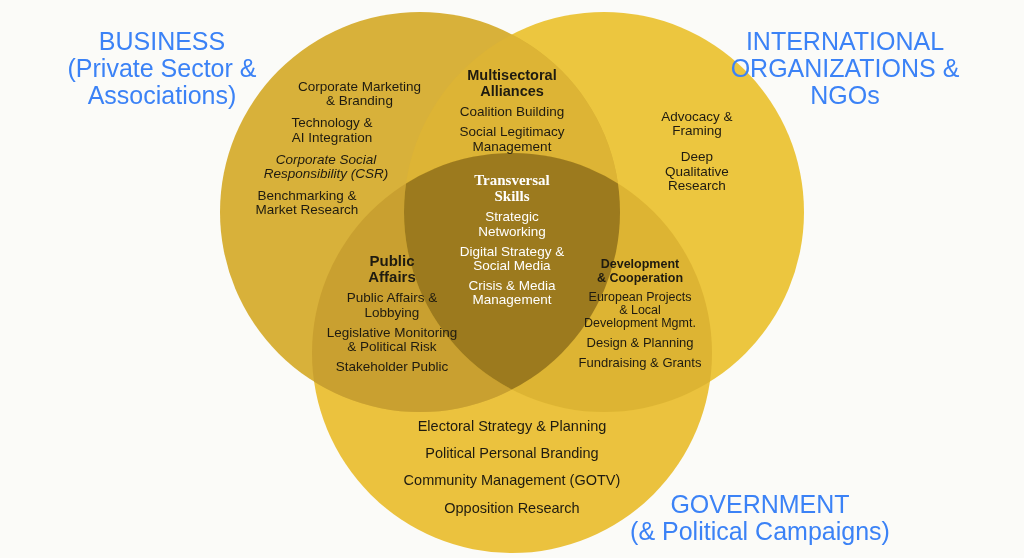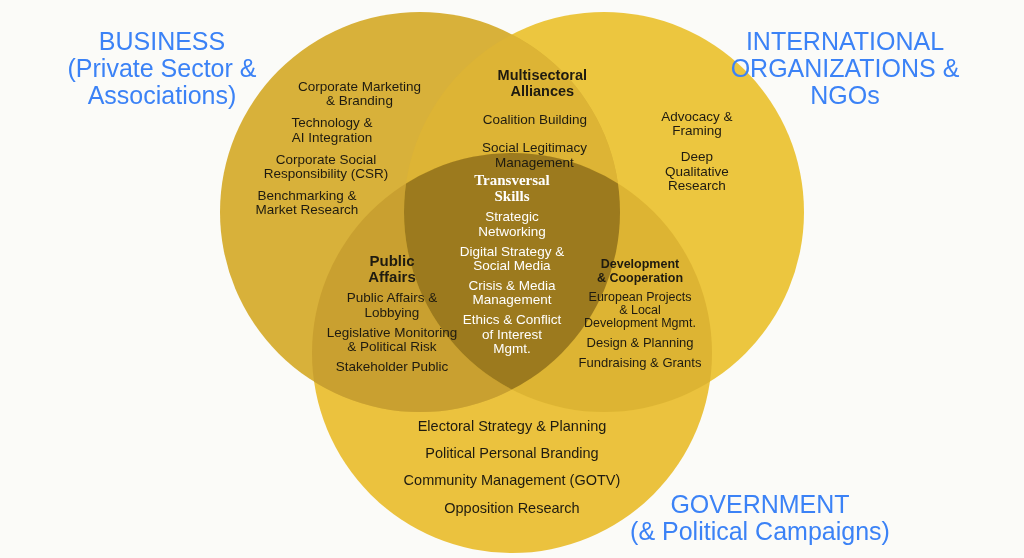--- a/index.html
+++ b/index.html
@@ -63,27 +63,27 @@
 ORGANIZATIONS &amp;
 NGOs</div>
 <div class="lbl big" style="left:630px; top:491px; width:260px;">GOVERNMENT
 (&amp; Political Campaigns)</div>
 
 <div class="region" style="left:232px; top:80px; width:200px; gap:8px;">
   <div class="lbl item" style="position:static; margin-left:55px;">Corporate Marketing
 &amp; Branding</div>
   <div class="lbl item" style="position:static; margin-left:0px;">Technology &amp;
 AI Integration</div>
-  <div class="lbl item" style="position:static; margin-left:-12px;">Corporate Social
+  <div class="lbl item" style="position:static; margin-left:-12px;font-style:italic;">Corporate Social
 Responsibility (CSR)</div>
   <div class="lbl item" style="position:static; margin-left:-50px;">Benchmarking &amp;
 Market Research</div>
 </div>
 
-<div class="region" style="left:437px; top:68px; width:150px; gap:14px;align-items:flex-end;">
+<div class="region" style="left:437px; top:68px; width:150px; gap:6px;">
   <div class="lbl hdr" style="position:static;">Multisectoral
 Alliances</div>
   <div class="lbl item" style="position:static;">Coalition Building</div>
   <div class="lbl item" style="position:static;">Social Legitimacy
 Management</div>
 </div>
 
 <div class="region" style="left:627px; top:110px; width:140px; gap:12px;">
   <div class="lbl item" style="position:static;">Advocacy &amp;
 Framing</div>
@@ -94,23 +94,20 @@
 
 <div class="region white" style="left:437px; top:172px; width:150px; gap:6px;">
   <div class="lbl hdr white" style="position:static; font-size:15px;font-family:Liberation Serif, serif;">Transversal
 Skills</div>
   <div class="lbl item white" style="position:static;">Strategic
 Networking</div>
   <div class="lbl item white" style="position:static;">Digital Strategy &amp;
 Social Media</div>
   <div class="lbl item white" style="position:static;">Crisis &amp; Media
 Management</div>
-  <div class="lbl item white" style="position:static;">Ethics &amp; Conflict
-of Interest
-Mgmt.</div>
 </div>
 
 <div class="region" style="left:312px; top:253px; width:160px; gap:6px;">
   <div class="lbl hdr" style="position:static; font-size:15px;">Public
 Affairs</div>
   <div class="lbl item" style="position:static;">Public Affairs &amp;
 Lobbying</div>
   <div class="lbl item" style="position:static;">Legislative Monitoring
 &amp; Political Risk</div>
   <div class="lbl item" style="position:static;">Stakeholder Public</div>

